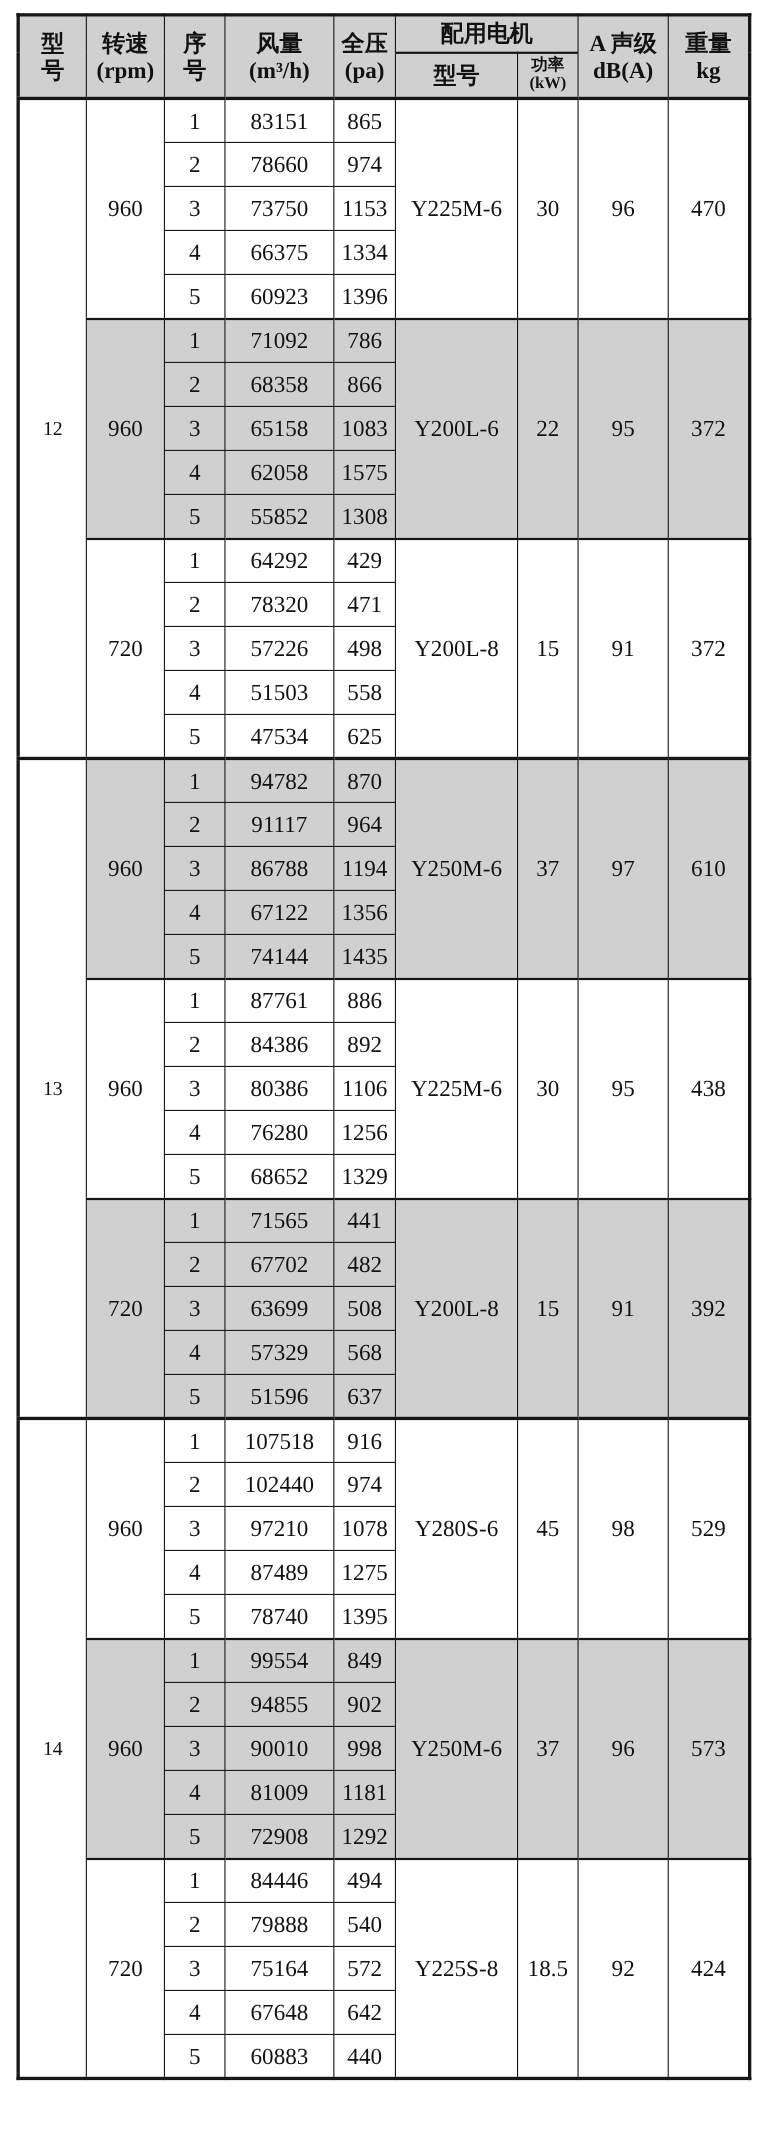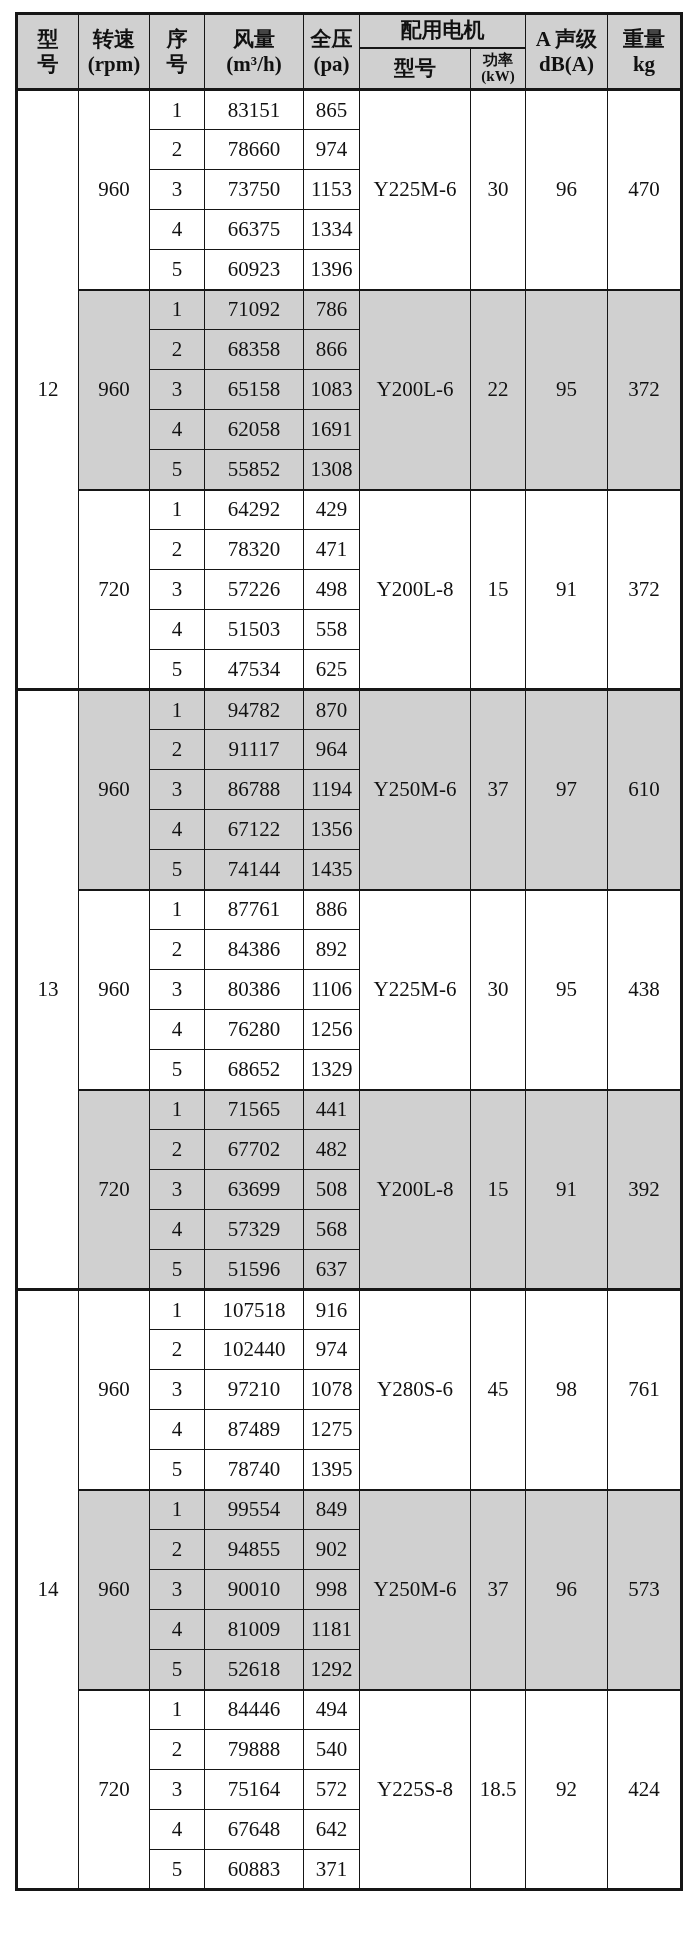--- a/index.html
+++ b/index.html
@@ -35,21 +35,21 @@
   thead tr.hr1 { height:34px; }
   thead tr.hr2 { height:42px; }
   thead th.small-head { font-size:15px; line-height:1.1; font-weight:600; }
   thead th { border-bottom:2.5px solid #161616; }
 
   tbody tr { height:40px; }
   tbody td { font-size:21px; background:#ffffff; }
   tbody td.shade { background:var(--shade,#d0d0d0); }
   tbody td.group-sep { border-top:2.5px solid #161616; }
   tbody td.model-sep { border-top:3px solid #161616; }
-  tbody td.model-col { font-size:21px; background:#ffffff; }
+  tbody td.model-col { font-size:18px; background:#ffffff; }
 </style>
 </head>
 <body>
 
 <div class="page">
   <table class="spec">
     <colgroup>
       <col class="c-model">
         <col class="c-speed">
         <col class="c-seq">
@@ -131,21 +131,21 @@
           <td class="shade">866</td>
         </tr>
         <tr>
           <td class="shade">3</td>
           <td class="shade">65158</td>
           <td class="shade">1083</td>
         </tr>
         <tr>
           <td class="shade">4</td>
           <td class="shade">62058</td>
-          <td class="shade">1691</td>
+          <td class="shade">1575</td>
         </tr>
         <tr>
           <td class="shade">5</td>
           <td class="shade">55852</td>
           <td class="shade">1308</td>
         </tr>
         <tr>
           <td rowspan="5" class="group-sep">720</td>
           <td class="group-sep">1</td>
           <td class="group-sep">64292</td>
@@ -268,21 +268,21 @@
         </tr>
         <tr>
           <td rowspan="15" class="model-col model-sep">14</td>
           <td rowspan="5" class="model-sep">960</td>
           <td class="model-sep">1</td>
           <td class="model-sep">107518</td>
           <td class="model-sep">916</td>
           <td rowspan="5" class="model-sep">Y280S-6</td>
           <td rowspan="5" class="model-sep">45</td>
           <td rowspan="5" class="model-sep">98</td>
-          <td rowspan="5" class="model-sep">761</td>
+          <td rowspan="5" class="model-sep">529</td>
         </tr>
         <tr>
           <td>2</td>
           <td>102440</td>
           <td>974</td>
         </tr>
         <tr>
           <td>3</td>
           <td>97210</td>
           <td>1078</td>
@@ -317,21 +317,21 @@
           <td class="shade">90010</td>
           <td class="shade">998</td>
         </tr>
         <tr>
           <td class="shade">4</td>
           <td class="shade">81009</td>
           <td class="shade">1181</td>
         </tr>
         <tr>
           <td class="shade">5</td>
-          <td class="shade">52618</td>
+          <td class="shade">72908</td>
           <td class="shade">1292</td>
         </tr>
         <tr>
           <td rowspan="5" class="group-sep">720</td>
           <td class="group-sep">1</td>
           <td class="group-sep">84446</td>
           <td class="group-sep">494</td>
           <td rowspan="5" class="group-sep">Y225S-8</td>
           <td rowspan="5" class="group-sep">18.5</td>
           <td rowspan="5" class="group-sep">92</td>
@@ -348,17 +348,17 @@
           <td>572</td>
         </tr>
         <tr>
           <td>4</td>
           <td>67648</td>
           <td>642</td>
         </tr>
         <tr>
           <td>5</td>
           <td>60883</td>
-          <td>371</td>
+          <td>440</td>
         </tr>
       </tbody>
   </table>
 </div>
 
 </body></html>

